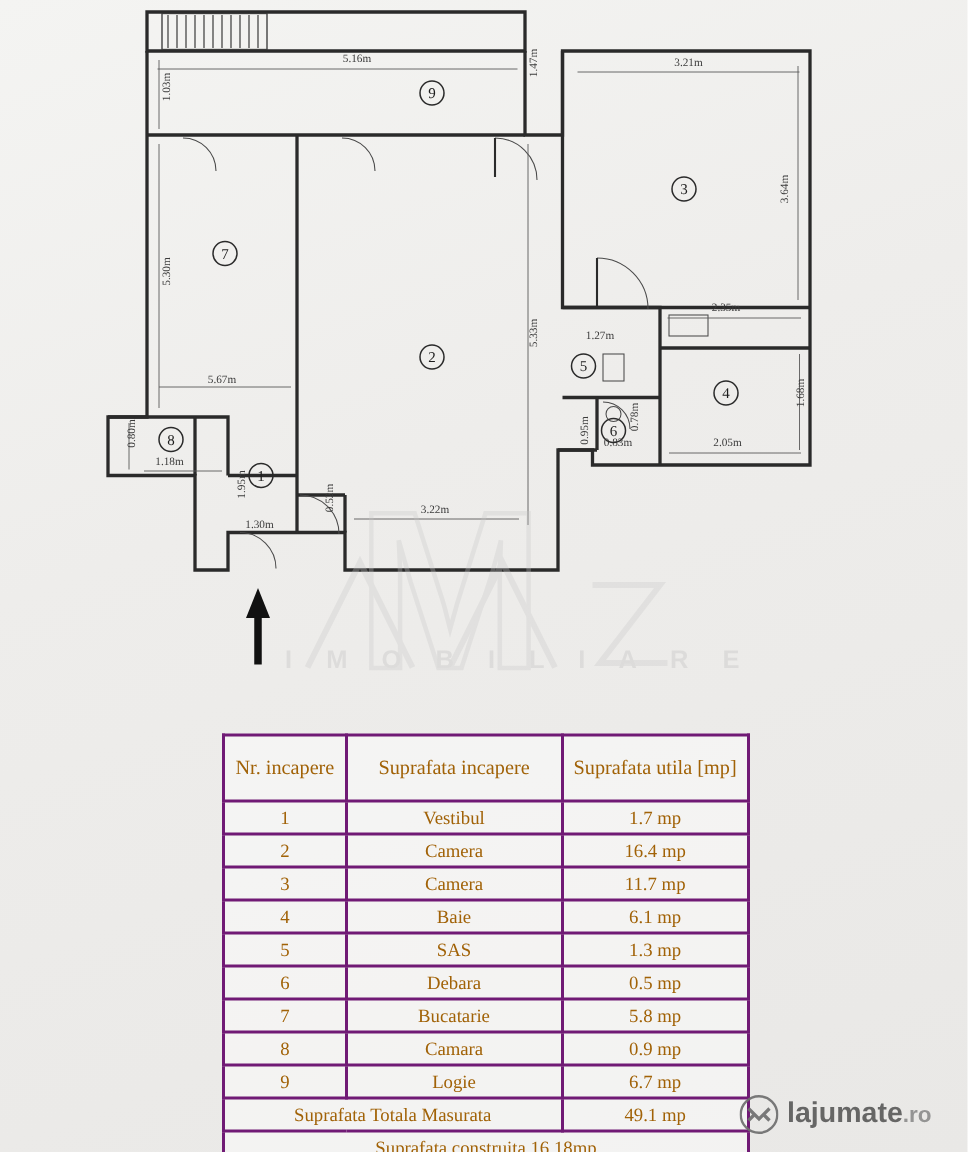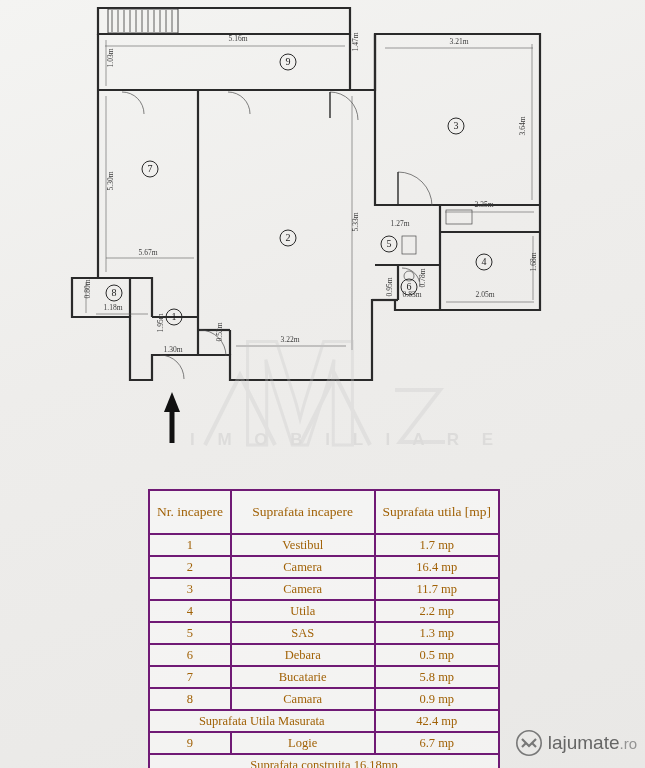--- a/index.html
+++ b/index.html
@@ -80,26 +80,27 @@
   .row-total td {
     font-size: 12.5px;
   }
   .cut-row td {
     height: 17px;
   }
 
   
   #logo {
     position: absolute;
-    right: 8px;
+    right: 24px;
     bottom: 12px;
     display: flex;
     align-items: center;
     gap: 6px;
     opacity: 0.92;
+    font-weight: bold;
   }
   #logo-mark {
     width: 26px; height: 26px;
     position: relative;
   }
   #logo-text {
     font-family: "Liberation Sans", sans-serif;
     font-size: 19px;
     color: #5b5b5b;
     letter-spacing: 0px;
@@ -321,22 +322,22 @@
           <td class="col-den">Camera</td>
           <td class="col-sup">16.4 mp</td>
         </tr>
         <tr>
           <td class="col-nr">3</td>
           <td class="col-den">Camera</td>
           <td class="col-sup">11.7 mp</td>
         </tr>
         <tr>
           <td class="col-nr">4</td>
-          <td class="col-den">Utila</td>
-          <td class="col-sup">2.2 mp</td>
+          <td class="col-den">Baie</td>
+          <td class="col-sup">6.1 mp</td>
         </tr>
         <tr>
           <td class="col-nr">5</td>
           <td class="col-den">SAS</td>
           <td class="col-sup">1.3 mp</td>
         </tr>
         <tr>
           <td class="col-nr">6</td>
           <td class="col-den">Debara</td>
           <td class="col-sup">0.5 mp</td>
@@ -344,28 +345,28 @@
         <tr>
           <td class="col-nr">7</td>
           <td class="col-den">Bucatarie</td>
           <td class="col-sup">5.8 mp</td>
         </tr>
         <tr>
           <td class="col-nr">8</td>
           <td class="col-den">Camara</td>
           <td class="col-sup">0.9 mp</td>
         </tr>
-        <tr class="row-total">
-          <td colspan="2">Suprafata Utila Masurata</td>
-          <td class="col-sup">42.4 mp</td>
-        </tr>
         <tr>
           <td class="col-nr">9</td>
           <td class="col-den">Logie</td>
           <td class="col-sup">6.7 mp</td>
+        </tr>
+        <tr class="row-total">
+          <td colspan="2">Suprafata Totala Masurata</td>
+          <td class="col-sup">49.1 mp</td>
         </tr>
         <tr class="cut-row">
           <td colspan="3">Suprafata construita 16.18mp</td>
         </tr>
       </tbody>
   </table>
 </div>
 
 <div id="logo">
   <div id="logo-mark">

